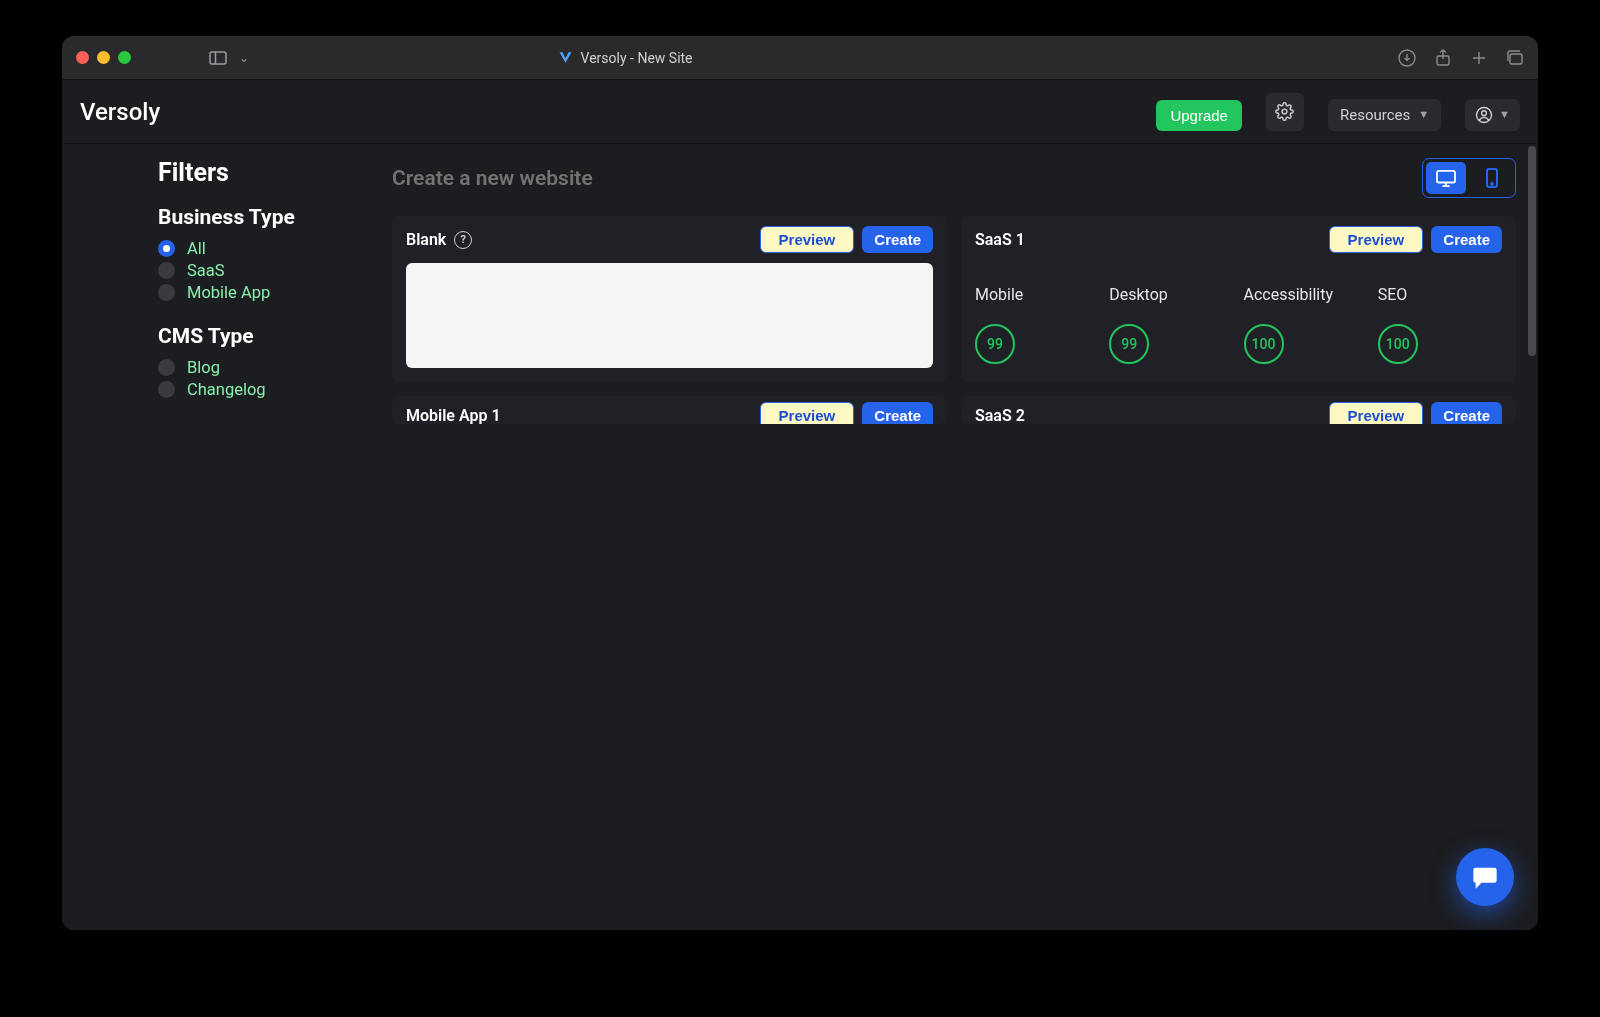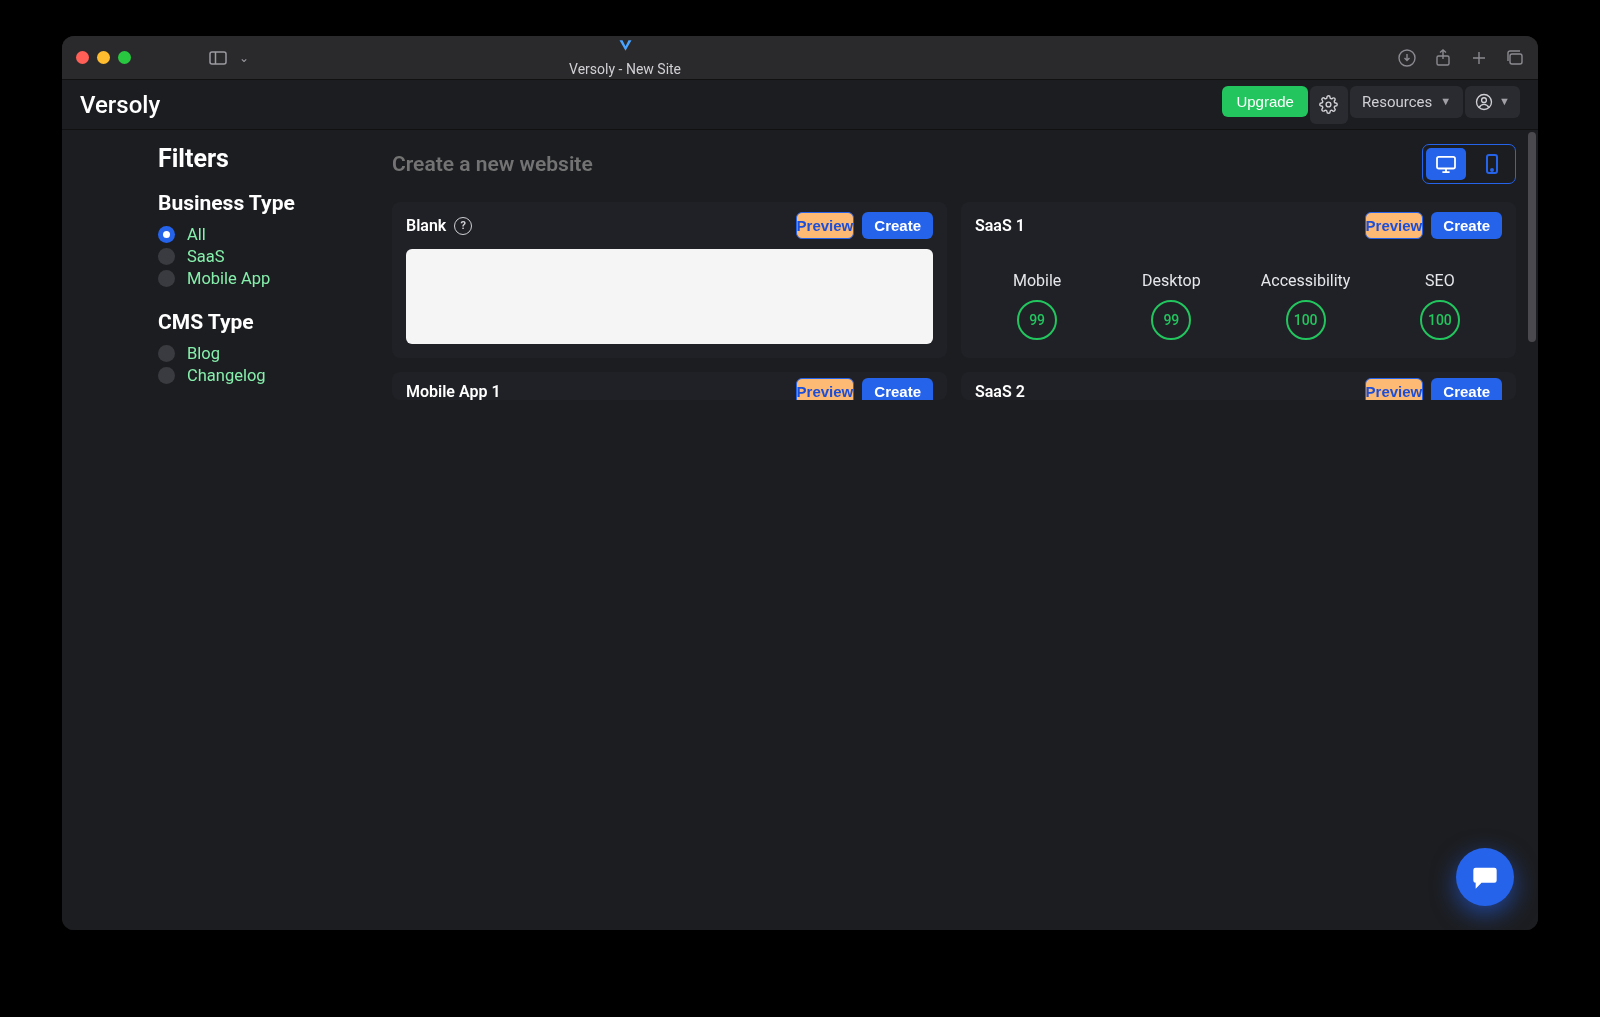--- a/index.html
+++ b/index.html
@@ -44,44 +44,44 @@
     width: 30px; height: 26px; border-radius: 6px;
     display:flex; align-items:center; justify-content:center;
     color: #9a9aa0;
   }
   .title-chev { color:#9a9aa0; font-size:12px; margin-left:-4px;}
   .title-spacer-left { width: 276px; }
   .tab-pill {
     height: 30px; border-radius: 8px; display:flex; align-items:center;
     gap:8px; padding:0 12px; font-size:14px; color:#cfcfd4;
   }
-  .tab-inactive { background: transparent; min-width:160px; justify-content:center;flex-direction:column;}
+  .tab-inactive { background: transparent; min-width:160px; justify-content:center;}
   .tab-url {
     background:#3a3a3c; flex:0 0 480px; margin-left:10px;
     color:#a0a0a6; position:relative;
   }
   .tab-url .lock { color:#8a8a90; }
   .tab-url .dots {
     margin-left:auto; width:18px; height:18px; border-radius:50%;
     background:#6a6a6e; display:flex; align-items:center; justify-content:center;
     color:#2a2a2c; font-size:12px; letter-spacing:1px; font-weight:bold;
   }
   .tab-logo { width:15px; height:15px; display:inline-block; }
   .v-logo-svg { color:#4aa3ff; }
   .right-group { margin-left:auto; display:flex; gap:18px; color:#8a8a90; }
   .right-group .ico { width:18px; height:18px; display:flex; align-items:center; justify-content:center; }
 
   
   .app-header {
-    height: 50px; background:#1c1d20;
+    height: 64px; background:#1c1d20;
     display:flex; align-items:center; padding:0 18px;
     border-bottom:1px solid #111;
   }
   .brand { font-size:24px; font-weight:500; color:#fff; }
-  .hdr-right { margin-left:auto; display:flex; align-items:flex-start; gap:2px; }
+  .hdr-right { margin-left:auto; display:flex; align-items:flex-end; gap:24px; }
   .btn {
     border:none; border-radius:6px; font-size:15px; font-weight:500;
     padding:7px 14px; cursor:pointer; display:flex; align-items:center; gap:6px;
   }
   .btn-upgrade { background:#22c55e; color:#fff; }
   .icon-btn {
     background:#2a2b30; color:#cfcfd4; width:38px; height:38px;
     border-radius:6px; display:flex; align-items:center; justify-content:center;
     cursor:pointer;
   }
@@ -137,34 +137,34 @@
   }
   .card {
     background:#202126; border-radius:8px; padding:0; overflow:hidden;
     display:flex; flex-direction:column;
   }
   .card-hdr { display:flex; align-items:center; padding:10px 14px; }
   .card-title { font-size:16px; font-weight:600; color:#fff; display:flex; align-items:center; gap:8px; }
   .q-circle { width:18px; height:18px; border:1.8px solid #cfcfd4; border-radius:50%; display:flex; align-items:center; justify-content:center; font-size:11px; color:#cfcfd4; font-weight:700;}
   .card-actions { margin-left:auto; display:flex; gap:8px; }
   .btn-sm { border-radius:6px; font-size:15px; font-weight:600; padding:5px 12px; border:none; cursor:pointer; }
-  .btn-preview { background:#fdba74; color:#1d4ed8; border:1.8px solid #2563eb; padding:3px 0; }
+  .btn-preview { background:#fef9c3; color:#1d4ed8; border:1.8px solid #2563eb; padding:3px 18px; }
   .btn-create { background:#2563eb; color:#fff; }
   .thumb {
     margin:0 14px 14px 14px; border-radius:6px; overflow:hidden; flex:1;
   }
   .thumb-blank { background:#f5f5f5; height:584px; }
   .thumb-saas {
     background:#fff; height:500px; position:relative; color:#334155;
     font-size:8px;
   }
   .saas-inner { position:absolute; inset:0; }
 
   .metrics { display:grid; grid-template-columns:repeat(4,1fr); gap:10px; padding:8px 14px 18px 14px;}
-  .metric { display:flex; flex-direction:column; align-items:center; gap:10px;}
+  .metric { display:flex; flex-direction:column; align-items:flex-start; gap:20px;}
   .metric .lbl { font-size:16px; color:#e5e7eb;}
   .ring { width:40px; height:40px; border-radius:50%; border:2.5px solid #22c55e; display:flex; align-items:center; justify-content:center; font-size:14px; color:#22c55e; position:relative; font-weight:500;}
   .ring.r99::after{
     content:""; position:absolute; width:40px; height:40px; border-radius:50%;
     border:2.5px solid rgba(34,197,94,0.15); top:-2.5px; left:-2.5px;
     clip-path: polygon(50% 0, 60% 0, 60% 10%, 50% 10%);
   }
 
   
   .card.cut { height:28px; }

